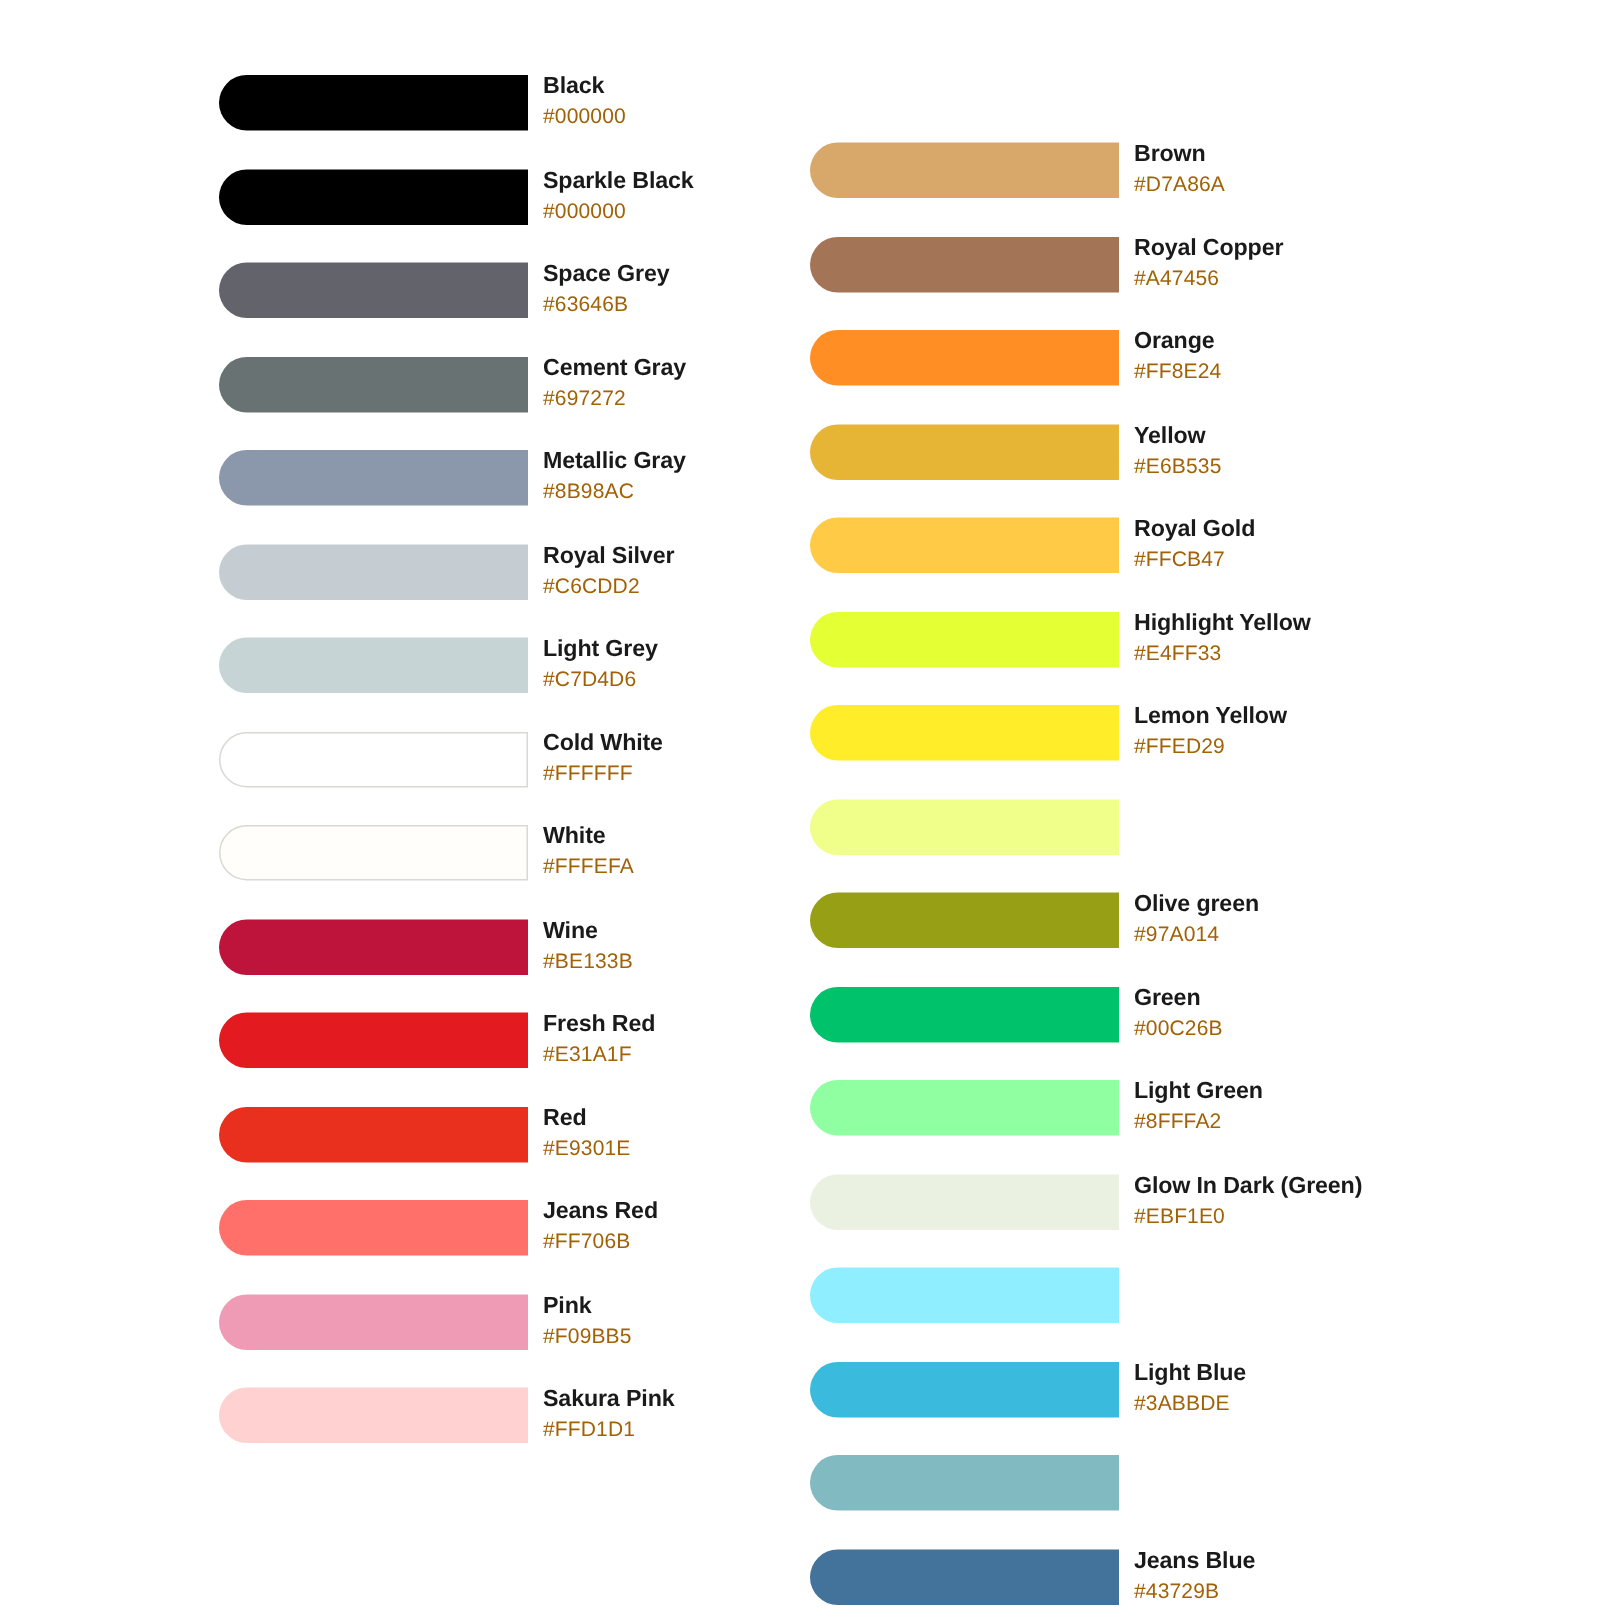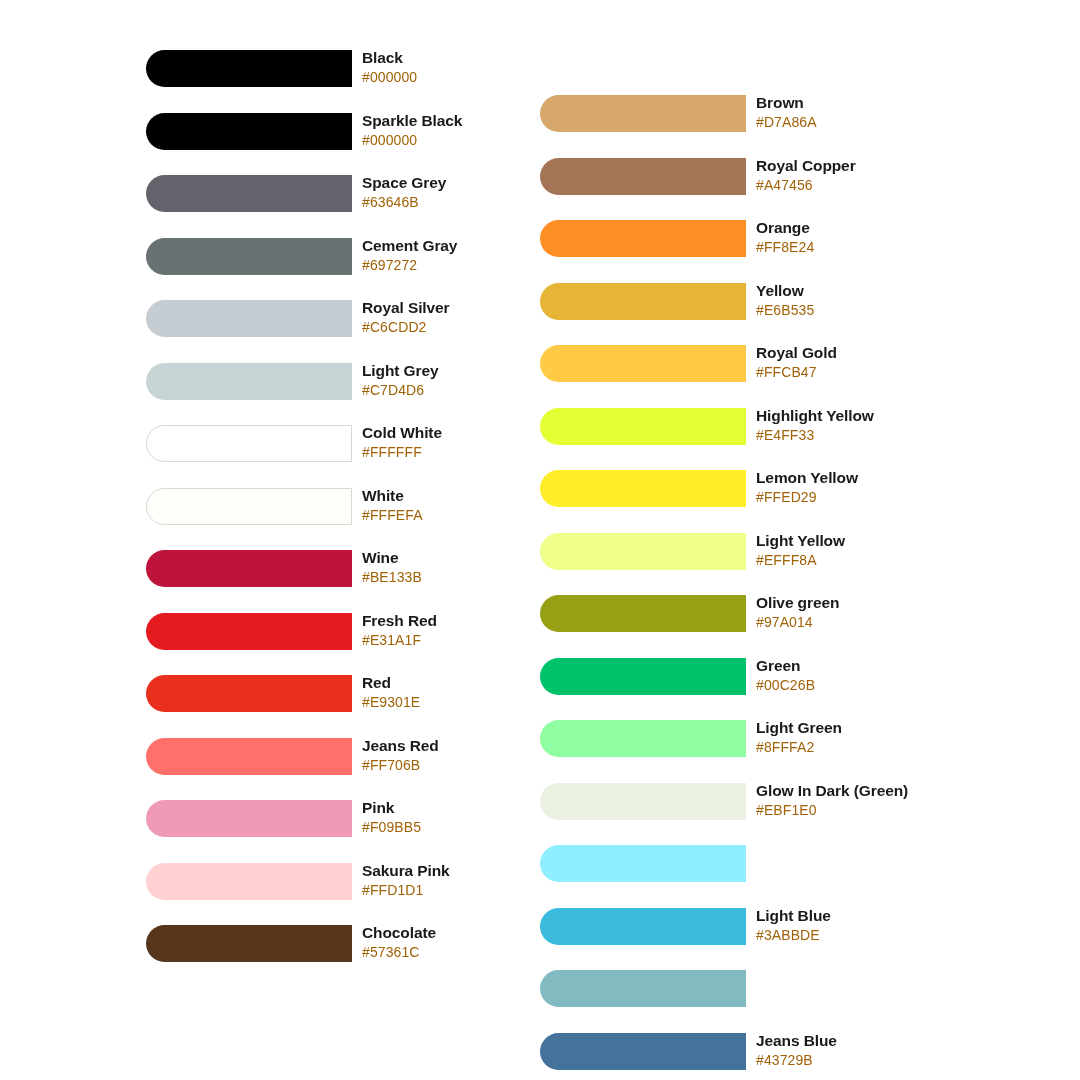--- a/index.html
+++ b/index.html
@@ -111,20 +111,27 @@
           </div>
         </div>
         <div class="swatch-row">
           <div class="swatch-chip" style="background: rgb(105, 114, 114);"></div>
           <div class="swatch-labels">
             <div class="swatch-name">Cement Gray</div>
             <div class="swatch-hex">#697272</div>
           </div>
         </div>
         <div class="swatch-row">
+          <div class="swatch-chip" style="background: rgb(139, 152, 172);"></div>
+          <div class="swatch-labels">
+            <div class="swatch-name">Metallic Gray</div>
+            <div class="swatch-hex">#8B98AC</div>
+          </div>
+        </div>
+        <div class="swatch-row">
           <div class="swatch-chip" style="background: rgb(198, 205, 210);"></div>
           <div class="swatch-labels">
             <div class="swatch-name">Royal Silver</div>
             <div class="swatch-hex">#C6CDD2</div>
           </div>
         </div>
         <div class="swatch-row">
           <div class="swatch-chip" style="background: rgb(199, 212, 214);"></div>
           <div class="swatch-labels">
             <div class="swatch-name">Light Grey</div>
@@ -180,27 +187,20 @@
             <div class="swatch-hex">#F09BB5</div>
           </div>
         </div>
         <div class="swatch-row">
           <div class="swatch-chip" style="background: rgb(255, 209, 209);"></div>
           <div class="swatch-labels">
             <div class="swatch-name">Sakura Pink</div>
             <div class="swatch-hex">#FFD1D1</div>
           </div>
         </div>
-        <div class="swatch-row">
-          <div class="swatch-chip" style="background: rgb(87, 54, 28);"></div>
-          <div class="swatch-labels">
-            <div class="swatch-name">Chocolate</div>
-            <div class="swatch-hex">#57361C</div>
-          </div>
-        </div>
       </div>
     <div class="palette-column col-right">
         <div class="swatch-row">
           <div class="swatch-chip" style="background: rgb(215, 168, 106);"></div>
           <div class="swatch-labels">
             <div class="swatch-name">Brown</div>
             <div class="swatch-hex">#D7A86A</div>
           </div>
         </div>
         <div class="swatch-row">
@@ -240,24 +240,20 @@
         </div>
         <div class="swatch-row">
           <div class="swatch-chip" style="background: rgb(255, 237, 41);"></div>
           <div class="swatch-labels">
             <div class="swatch-name">Lemon Yellow</div>
             <div class="swatch-hex">#FFED29</div>
           </div>
         </div>
         <div class="swatch-row">
           <div class="swatch-chip" style="background: rgb(239, 255, 138);"></div>
-          <div class="swatch-labels">
-            <div class="swatch-name">Light Yellow</div>
-            <div class="swatch-hex">#EFFF8A</div>
-          </div>
         </div>
         <div class="swatch-row">
           <div class="swatch-chip" style="background: rgb(151, 160, 20);"></div>
           <div class="swatch-labels">
             <div class="swatch-name">Olive green</div>
             <div class="swatch-hex">#97A014</div>
           </div>
         </div>
         <div class="swatch-row">
           <div class="swatch-chip" style="background: rgb(0, 194, 107);"></div>

